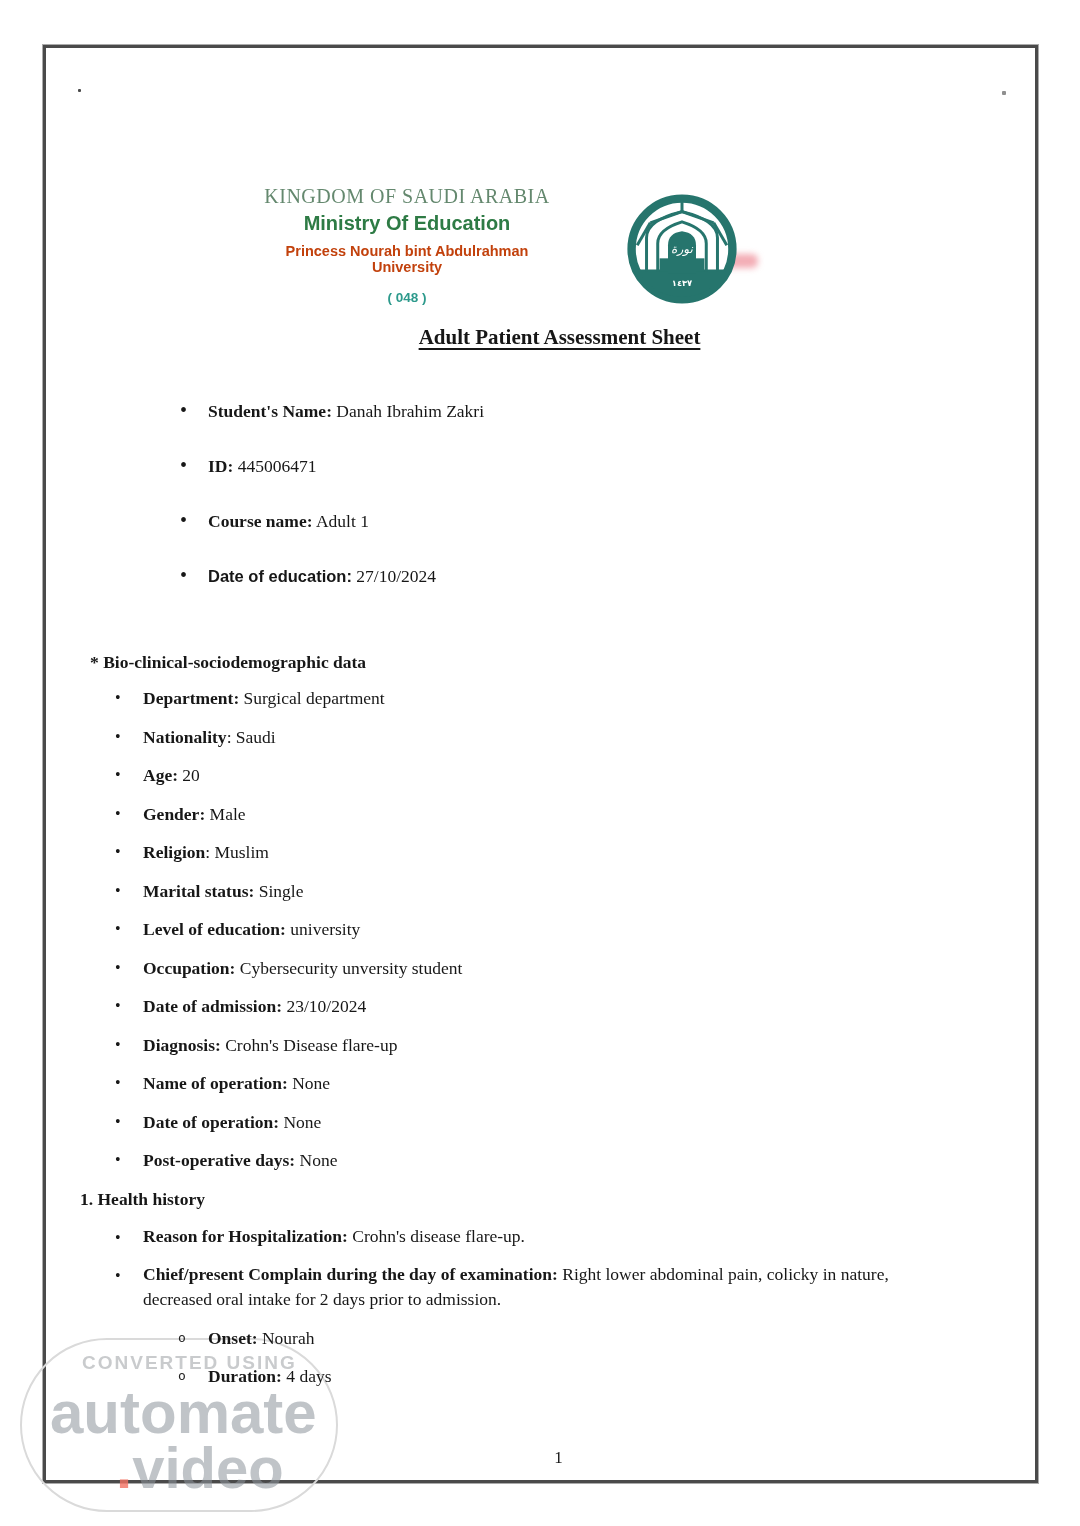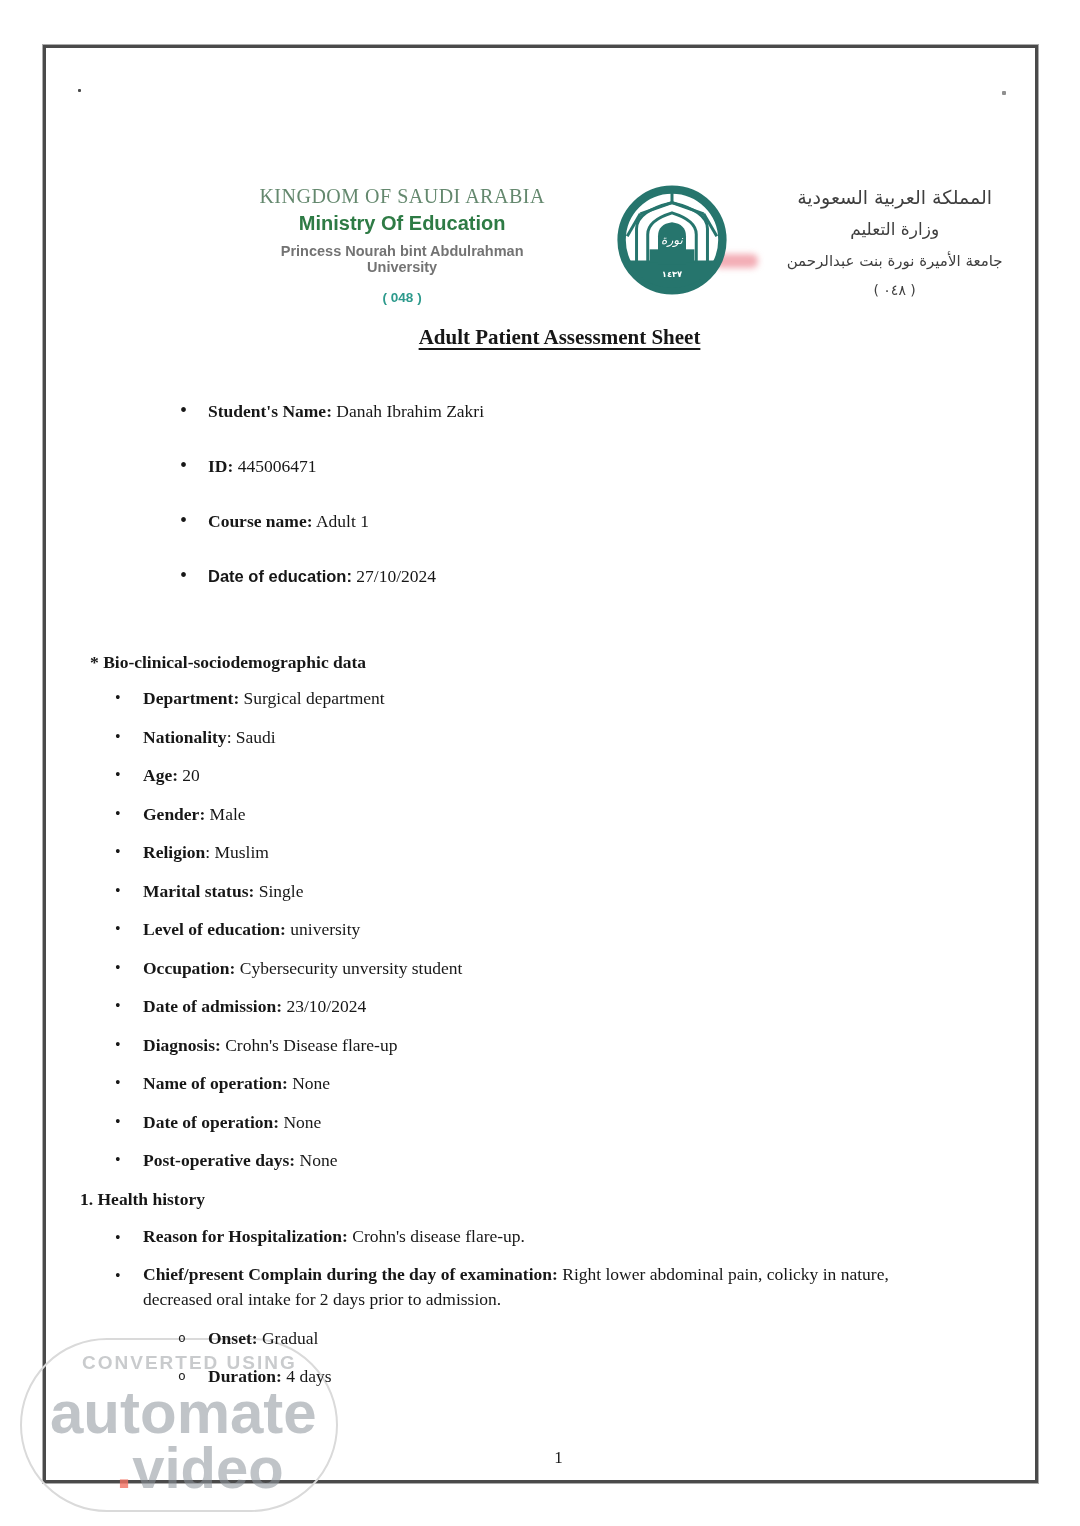--- a/index.html
+++ b/index.html
@@ -13,25 +13,25 @@
     background:#ffffff;
   }
   .content{position:relative;z-index:2;}
   .stray{position:absolute;z-index:3;border-radius:1px;}
   .stray-left{left:32px;top:41px;width:3px;height:3px;background:#4a4a4a;}
   .stray-right{left:956px;top:43px;width:4px;height:4px;background:#8f8f8f;}
   .scan-artifact{position:absolute;left:668px;top:206px;width:44px;height:14px;
     background:rgba(233,105,120,0.55);filter:blur(3px);border-radius:6px;z-index:1;}
 
   
-  .doc-header{display:flex;align-items:center;margin:127px 0 0 0;}
+  .doc-header{display:flex;align-items:flex-end;margin:127px 0 0 0;}
   .header-en{margin-left:208px;width:306px;text-align:center;padding-top:10px;}
   .en1{font-family:"Liberation Serif",serif;font-size:20px;letter-spacing:0.5px;color:#64886e;font-weight:500;}
   .en2{font-family:"Liberation Sans",sans-serif;font-weight:700;font-size:20px;color:#2e7b45;margin-top:4px;}
-  .en3{font-family:"Liberation Sans",sans-serif;font-weight:700;font-size:14.5px;color:#737373;margin-top:8px;}
+  .en3{font-family:"Liberation Sans",sans-serif;font-weight:700;font-size:14.5px;color:#c2410c;margin-top:8px;}
   .en4{font-family:"Liberation Sans",sans-serif;font-weight:700;font-size:13.5px;color:#2d9a8c;margin-top:15px;}
   .header-logo{margin-left:66px;width:112px;height:112px;}
   .header-ar{margin-left:26px;width:290px;text-align:center;direction:rtl;
     font-family:"DejaVu Sans",sans-serif;color:#3f3f3f;padding-top:4px;}
   .ar1{font-size:19px;line-height:32px;}
   .ar2{font-size:17px;line-height:32px;}
   .ar3{font-size:15px;line-height:32px;}
   .ar4{font-size:14px;line-height:26px;}
 
   .doc-title{
@@ -121,26 +121,20 @@
             <path d="M34,84 L34,54 Q34,39 60,31 Q86,39 86,54 L86,84"></path>
           </g>
           <rect x="36" y="70" width="9" height="14" fill="#26756d"></rect>
           <rect x="75" y="70" width="9" height="14" fill="#26756d"></rect>
           <path d="M45,86 L45,56 Q45,43 60,41 Q75,43 75,56 L75,86 Z" fill="#26756d"></path>
           <text x="60" y="64" text-anchor="middle" fill="#ffffff" font-family="DejaVu Sans, sans-serif" font-size="13" font-style="italic">نورة</text>
           <text x="60" y="100" text-anchor="middle" fill="#ffffff" font-family="DejaVu Sans, sans-serif" font-size="9" font-weight="bold">١٤٣٧</text>
         </svg>
       </div>
 
-      <div class="header-ar">
-        <div class="ar1">المملكة العربية السعودية</div>
-        <div class="ar2">وزارة التعليم</div>
-        <div class="ar3">جامعة الأميرة نورة بنت عبدالرحمن</div>
-        <div class="ar4">( ٠٤٨ )</div>
-      </div>
     </div>
 
     <h1 class="doc-title">Adult Patient Assessment Sheet</h1>
 
     <ul class="blist student-list">
       <li><span class="lbl">Student's Name:</span><span class="val"> Danah Ibrahim Zakri</span></li>
       <li><span class="lbl">ID:</span><span class="val"> 445006471</span></li>
       <li><span class="lbl">Course name:</span><span class="val"> Adult 1</span></li>
       <li class="sans-label"><span class="lbl">Date of education:</span><span class="val"> 27/10/2024</span></li>
     </ul>
@@ -164,21 +158,21 @@
     </ul>
 
     <div class="sec-heading health-heading">1. Health history</div>
 
     <ul class="blist health-list">
       <li><span class="lbl">Reason for Hospitalization:</span><span class="val"> Crohn's disease flare-up.</span></li>
       <li><span class="lbl">Chief/present Complain during the day of examination:</span><span class="val"> Right lower abdominal pain, colicky in nature, decreased oral intake for 2 days prior to admission.</span></li>
     </ul>
 
     <ul class="sub-list">
-      <li><span class="lbl">Onset:</span><span class="val"> Gradual</span></li>
+      <li><span class="lbl">Onset:</span><span class="val"> Nourah</span></li>
       <li><span class="lbl">Duration:</span><span class="val"> 4 days</span></li>
     </ul>
 
   </div>
 
   <div class="page-number">1</div>
 
 </div>
 
 </body></html>

